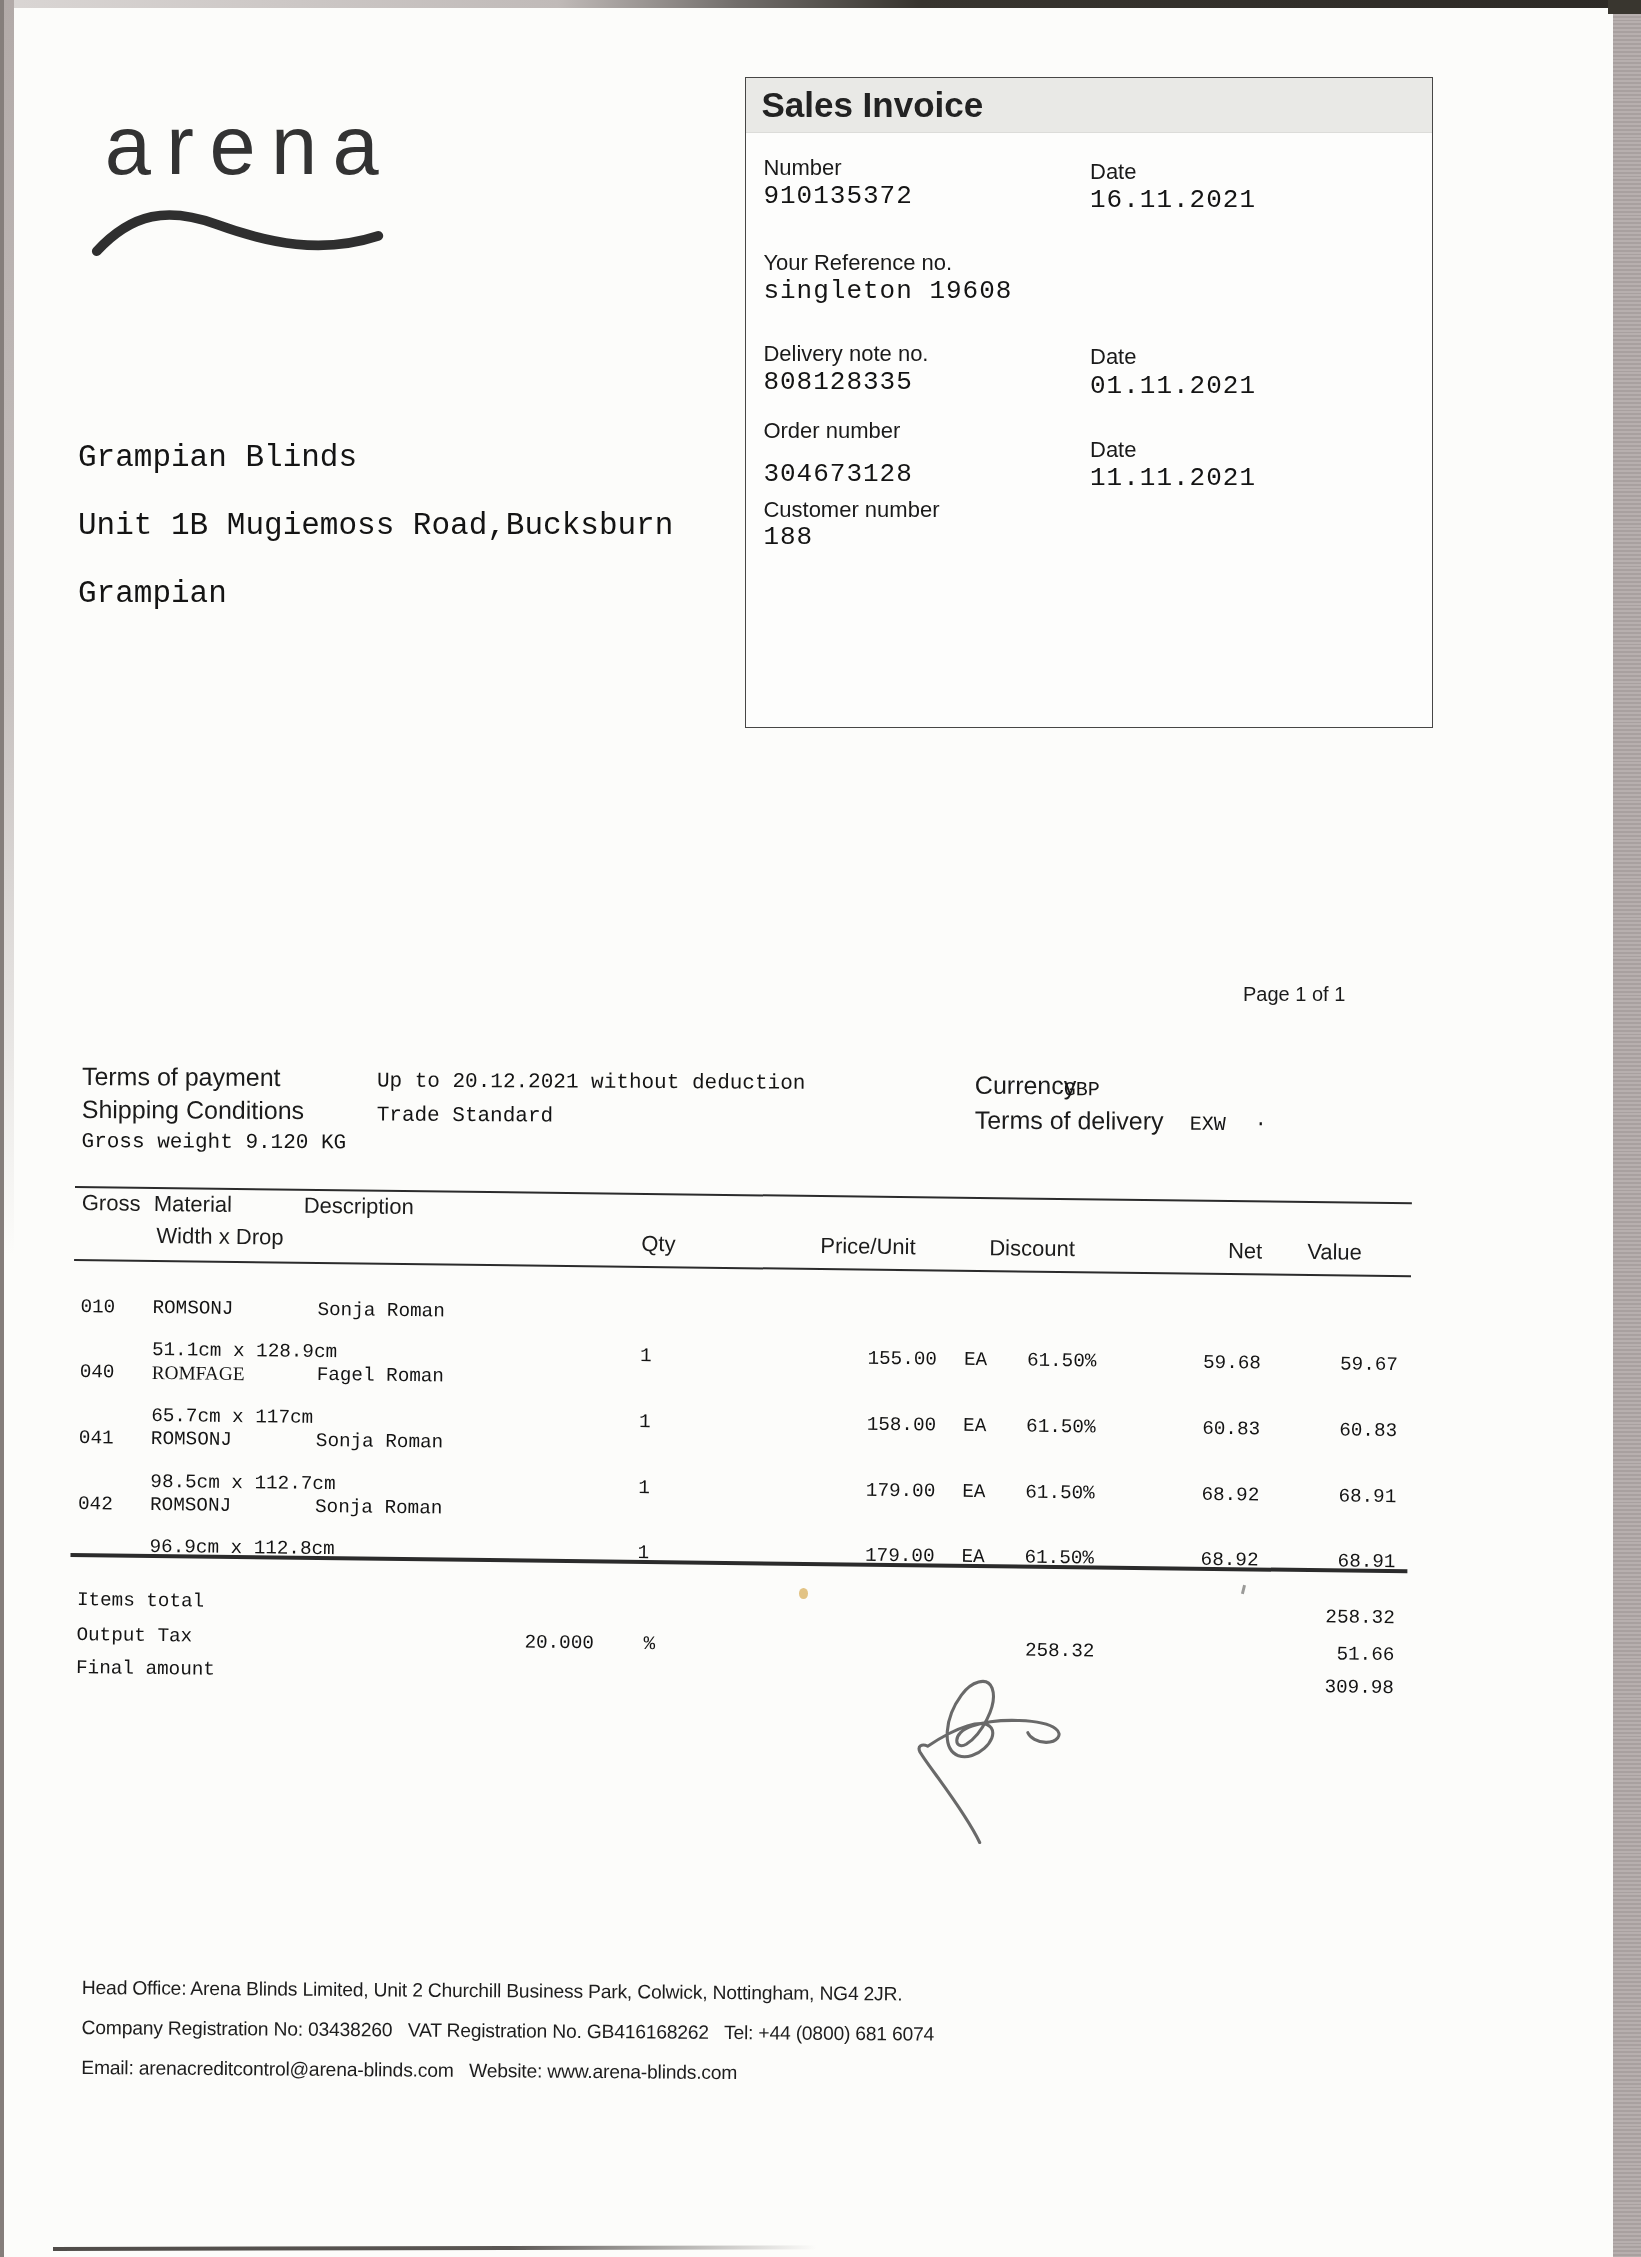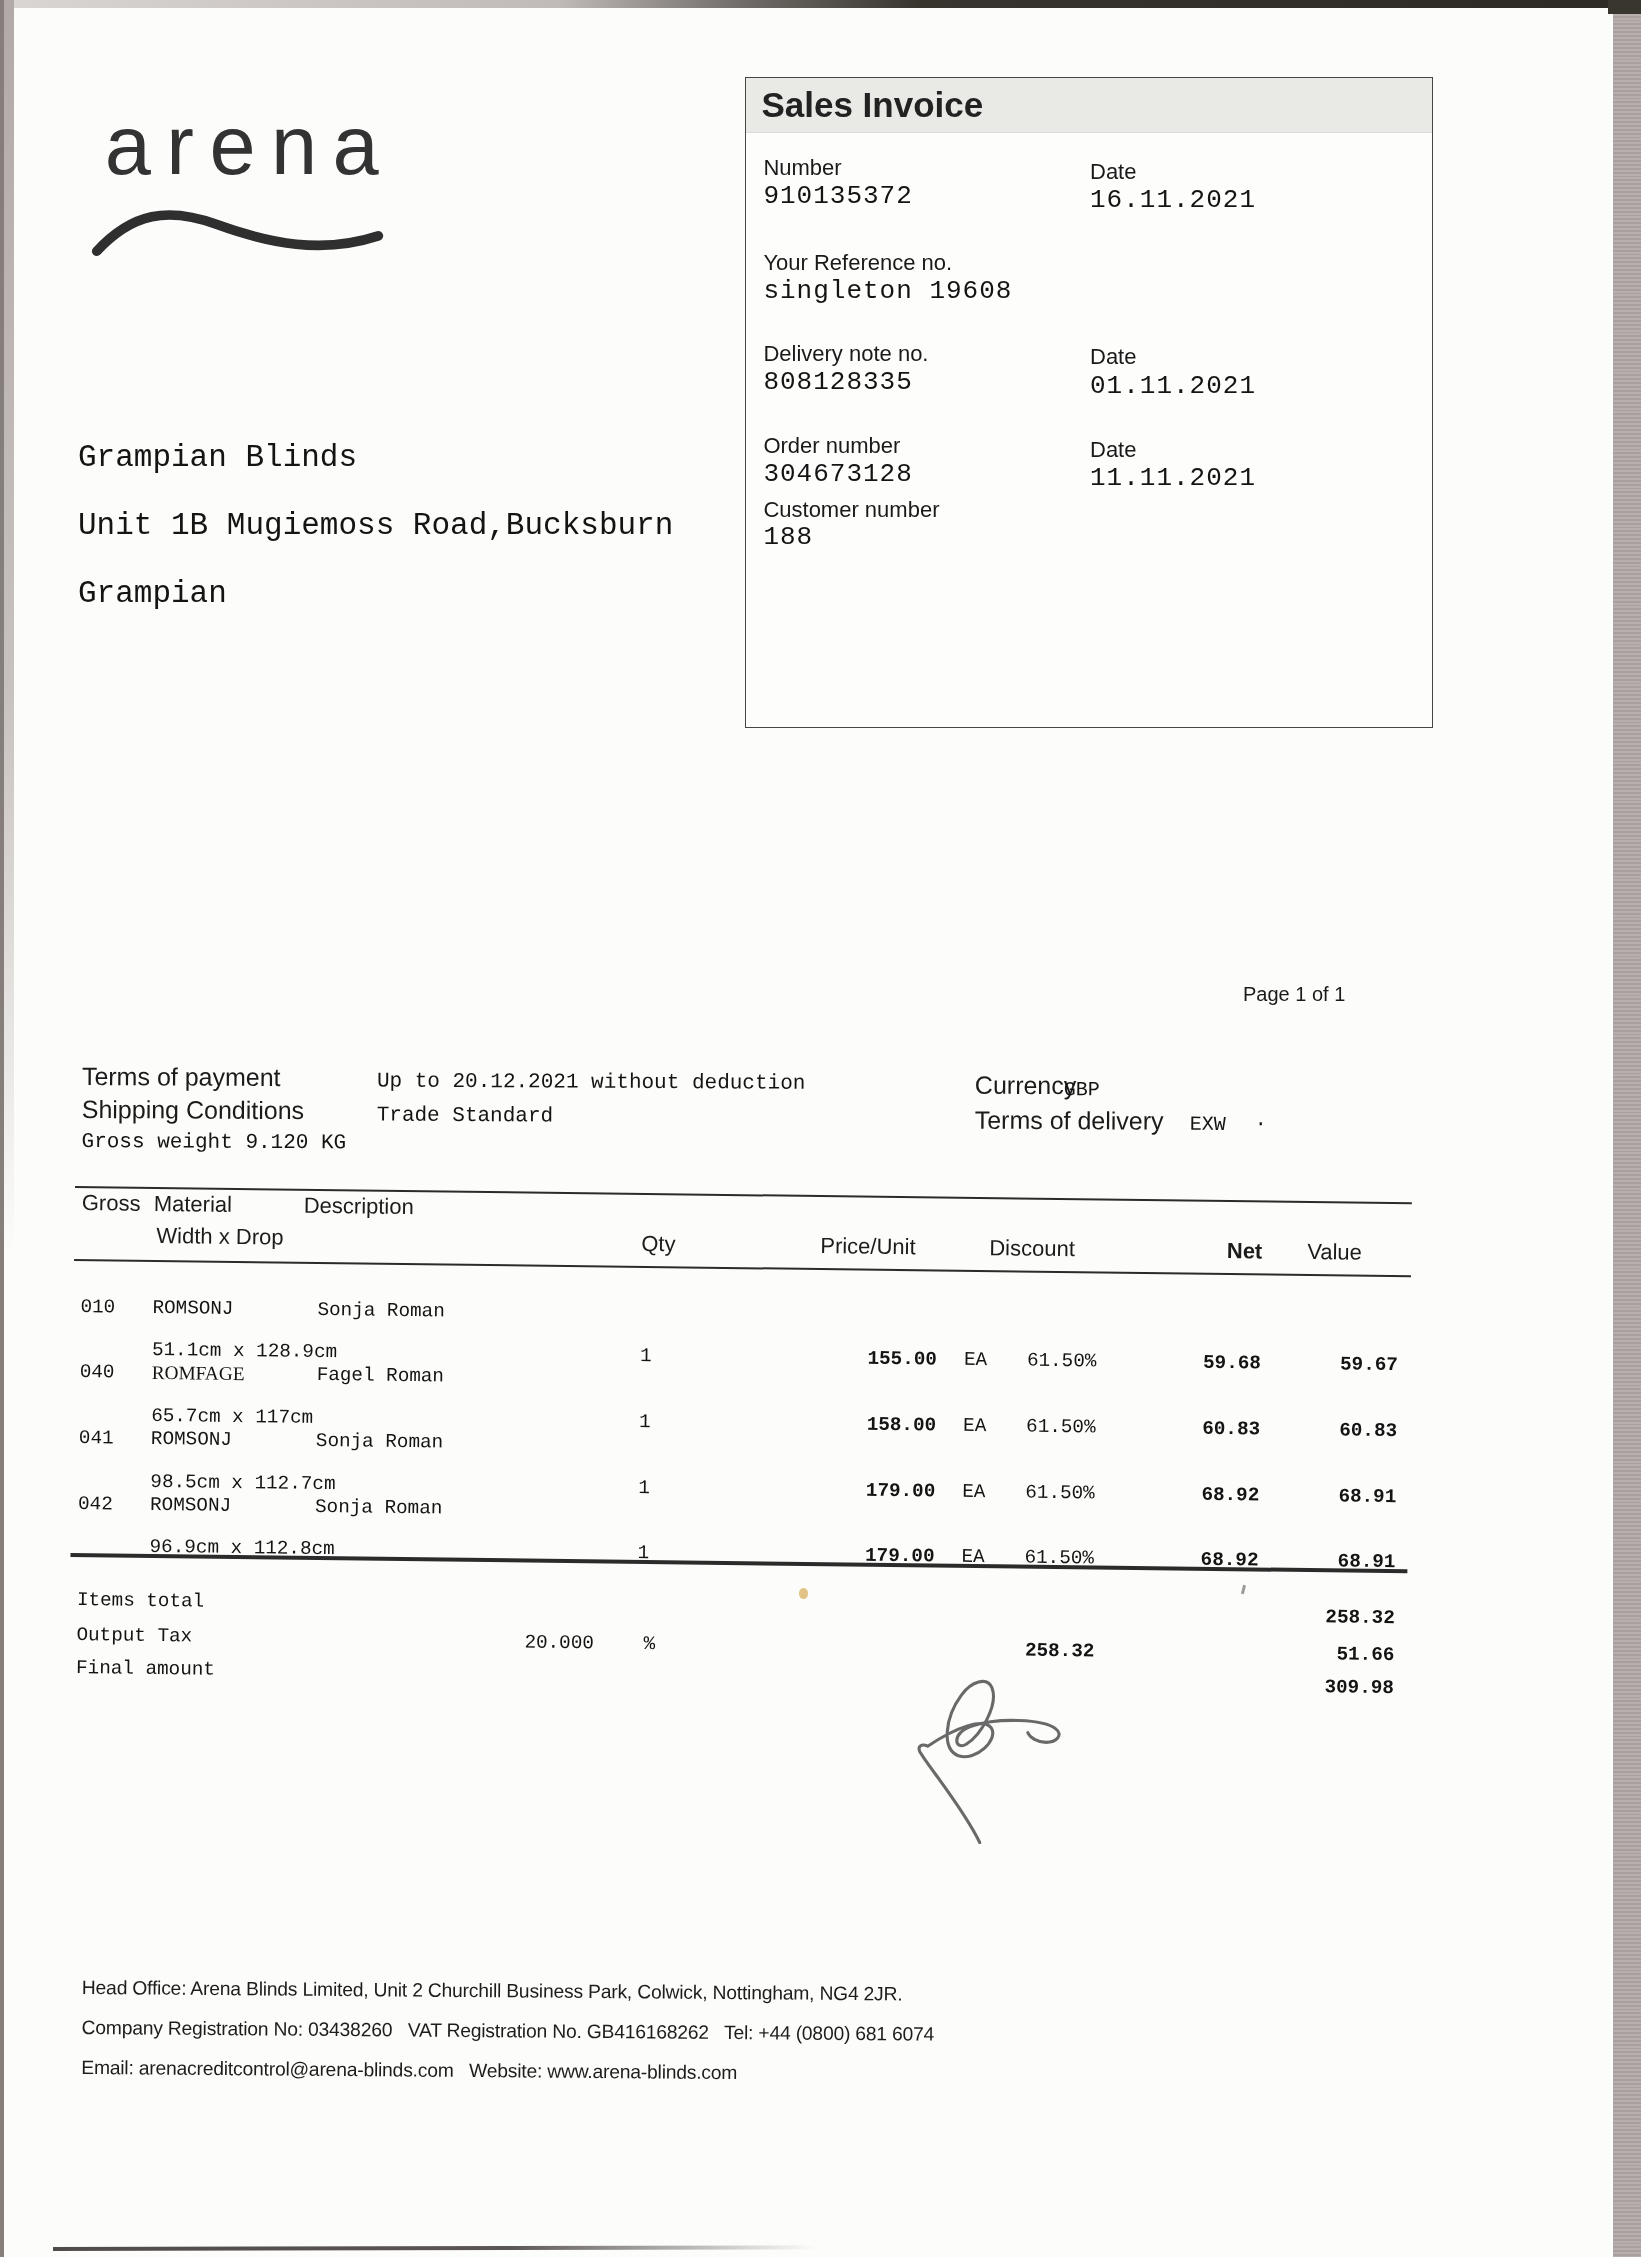--- a/index.html
+++ b/index.html
@@ -28,21 +28,21 @@
   .terms-value{font-size:21px;}
   .terms-small{font-size:20px;}
 
   .th{font-size:22px;color:#1c1c1c;}
   .td{font-size:19.3px;}
   .tot{font-size:19.3px;}
   .rule{position:absolute;background:#2b2b2b;}
 
   .footer-line{font-size:19.3px;letter-spacing:-0.2px;color:#1d1d1d;}
 
-  .r{text-align:center;font-weight:bold;}
+  .r{text-align:center;}
 
   
   .edge-top{position:absolute;left:0;top:0;width:1641px;height:7.7px;
     background:linear-gradient(90deg,#dad6d4 0%,#c0bab8 34%,#716d6a 45%,#38352f 56%,#2d2a26 100%);}
   .edge-right{position:absolute;left:1613px;top:0;width:28px;height:2257px;
     background:repeating-linear-gradient(180deg,#a8a09f 0 1.9px,#b7afae 1.9px 3.9px);}
   .edge-right-top{position:absolute;left:1608px;top:0;width:34px;height:13.5px;background:#39362f;}
   .edge-left-dark{position:absolute;left:0;top:0;width:3.9px;height:2257px;background:#857e7b;}
   .edge-left-soft{position:absolute;left:3.9px;top:0;width:9.7px;height:1255px;
     background:linear-gradient(180deg,#b2aaa8 0%,#c7c1bf 55%,rgba(250,250,248,0) 100%);}
@@ -87,21 +87,21 @@
     <span class="s mono box-value" style="left:344px;top:107px;">16.11.2021</span>
 
     <span class="s sans box-label" style="left:17.4px;top:172px;">Your Reference no.</span>
     <span class="s mono box-value" style="left:17.4px;top:198px;">singleton 19608</span>
 
     <span class="s sans box-label" style="left:17.4px;top:263px;">Delivery note no.</span>
     <span class="s mono box-value" style="left:17.4px;top:289px;">808128335</span>
     <span class="s sans box-label" style="left:344px;top:266px;">Date</span>
     <span class="s mono box-value" style="left:344px;top:293px;">01.11.2021</span>
 
-    <span class="s sans box-label" style="left:17.4px;top:355px;text-align:right;">Order number</span>
+    <span class="s sans box-label" style="left:17.4px;top:340px;text-align:right;">Order number</span>
     <span class="s mono box-value" style="left:17.4px;top:381px;">304673128</span>
     <span class="s sans box-label" style="left:344px;top:359px;">Date</span>
     <span class="s mono box-value" style="left:344px;top:385px;">11.11.2021</span>
 
     <span class="s sans box-label" style="left:17.4px;top:419px;">Customer number</span>
     <span class="s mono box-value" style="left:17.4px;top:444px;">188</span>
   </div>
 
   <div class="s" style="left:78px;top:406px;">
     <div class="mono addr-line">Grampian Blinds</div>

